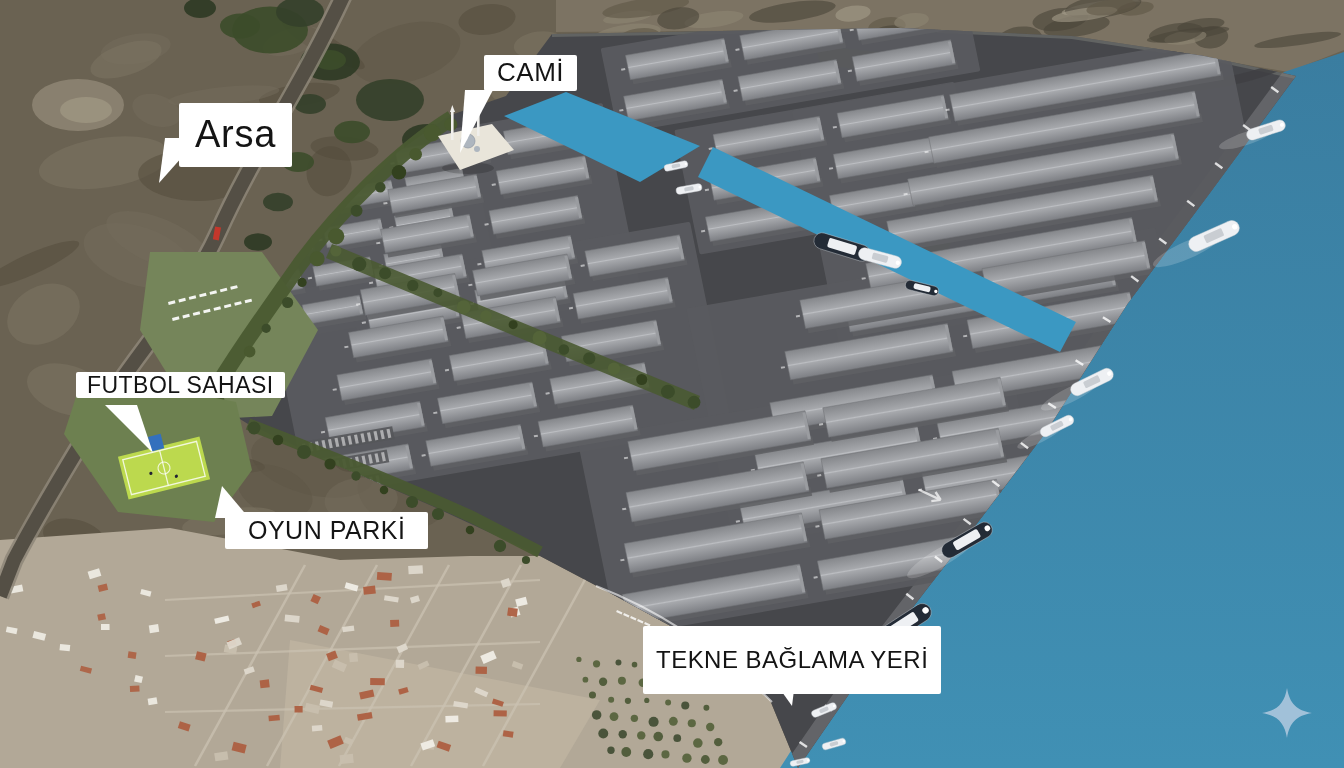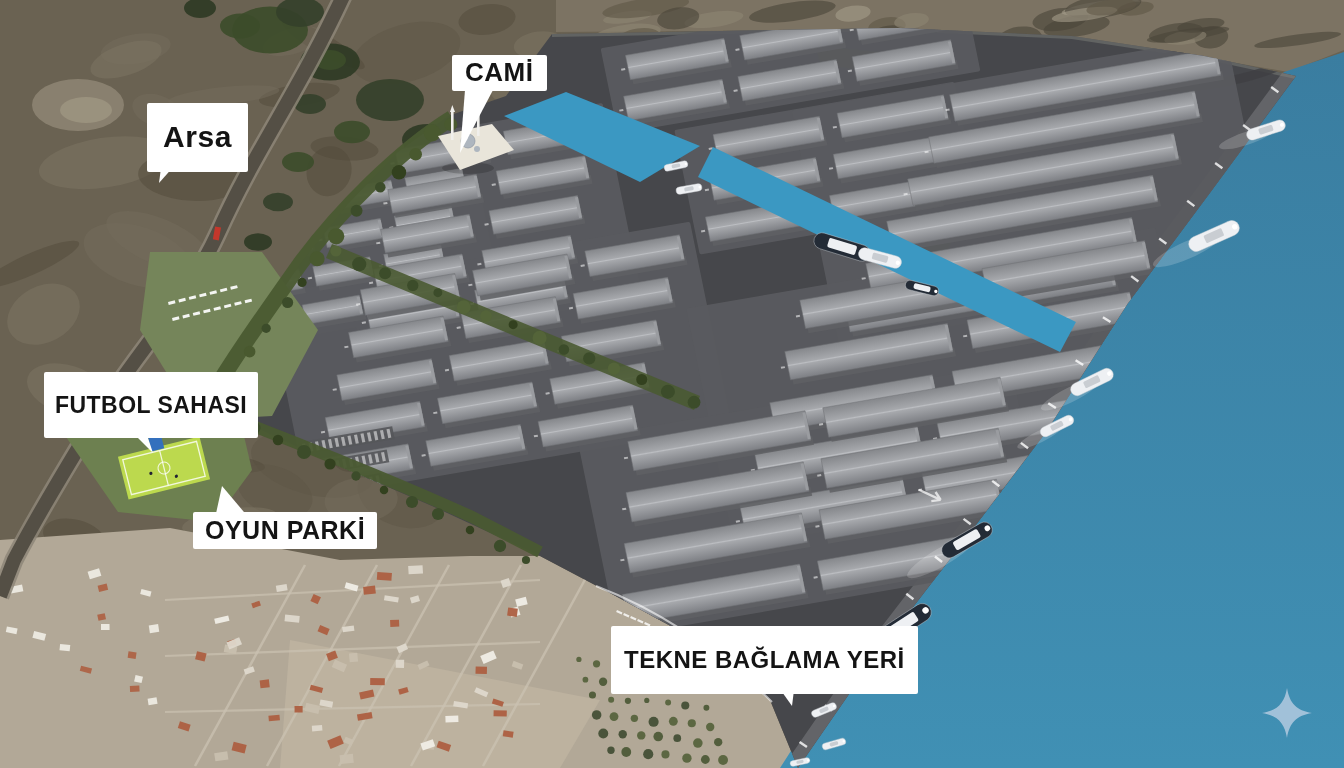--- a/index.html
+++ b/index.html
@@ -1,25 +1,25 @@
 <!DOCTYPE html>
 <html style="--label-bg: #ffffff; --label-text: #141414;"><head>
 <meta charset="utf-8">
 <style>
   html,body{margin:0;padding:0;background:#222;}
   .scene-wrap{position:relative;width:1344px;height:768px;overflow:hidden;
     background:#6a6252;font-family:"Liberation Sans",sans-serif;}
   .scene-wrap svg{position:absolute;left:0;top:0;}
   .callout{position:absolute;background:var(--label-bg,#fff);color:var(--label-text,#141414);
-    font-weight:700;white-space:nowrap;border-radius:2px;letter-spacing:.02em;
-    font-family:"Liberation Sans",sans-serif;line-height:1.15;}
-  .co-arsa{left:147px;top:103px;font-size:30px;padding:17px 16px;}
+    font-weight:400;white-space:nowrap;border-radius:2px;letter-spacing:.02em;
+    font-family:"Liberation Sans",sans-serif;line-height:1.15;margin-left:32px;}
+  .co-arsa{left:147px;top:103px;font-size:38px;padding:10px 16px;}
   .co-cami{left:452px;top:55px;font-size:26px;padding:3px 13px;}
-  .co-futbol{left:44px;top:372px;font-size:23px;padding:20px 11px;}
-  .co-oyun{left:193px;top:512px;font-size:25px;padding:4px 12px;}
+  .co-futbol{left:44px;top:372px;font-size:23px;padding:0 11px;}
+  .co-oyun{left:193px;top:512px;font-size:25px;padding:4px 23px;}
   .co-tekne{left:611px;top:626px;font-size:24px;padding:20px 13px;}
 </style>
 </head>
 <body>
 
 <div class="scene-wrap">
   <svg id="scene" width="1344" height="768" viewBox="0 0 1344 768">
       <defs>
         <linearGradient id="seaG" x1="0" y1="0" x2="0" y2="1">
           <stop offset="0%" stop-color="#3a7da0"></stop>

